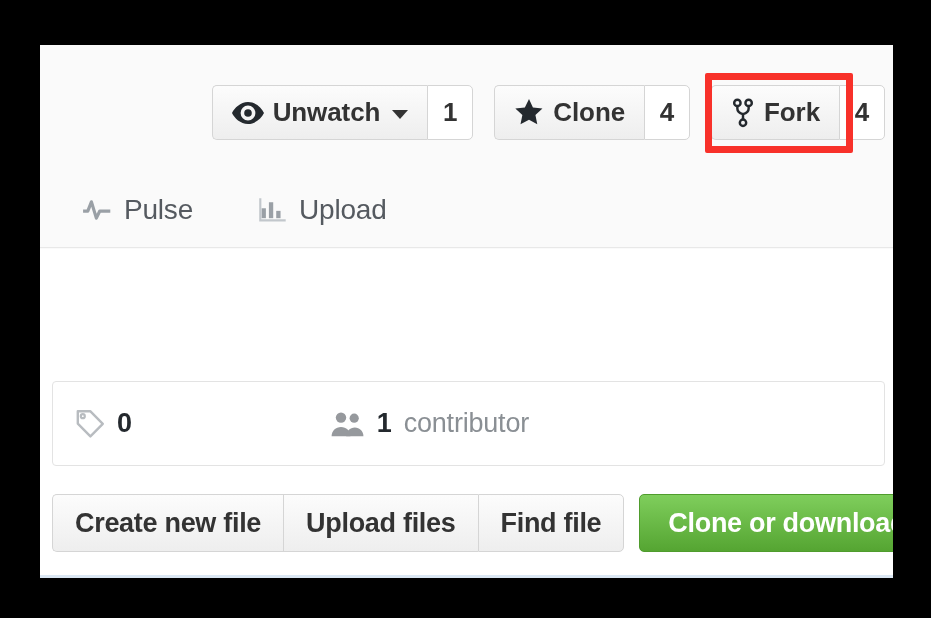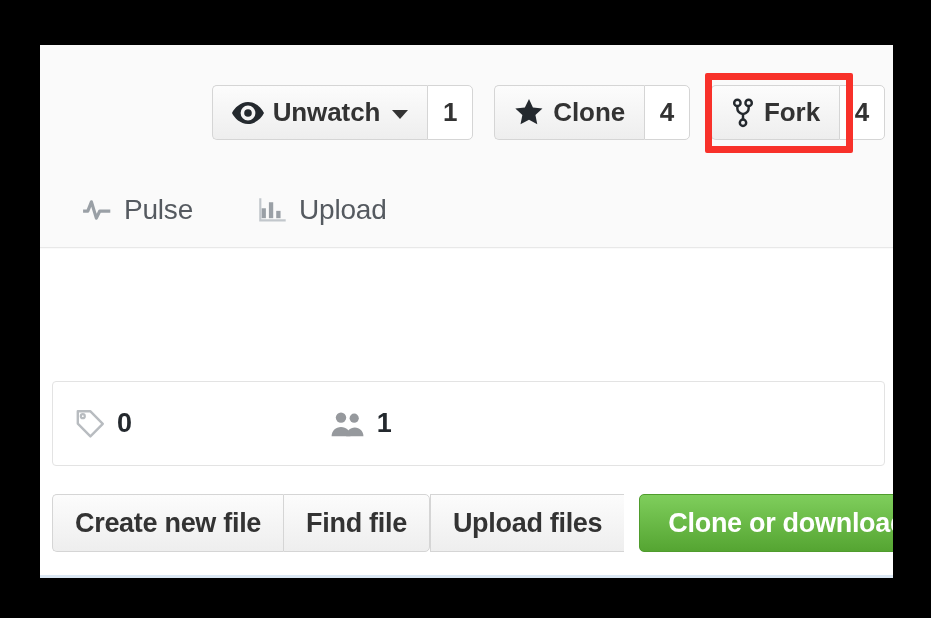--- a/index.html
+++ b/index.html
@@ -347,28 +347,29 @@
             <svg width="34" height="26" viewBox="0 0 17 13">
               <g fill="#96999d">
                 <circle cx="5" cy="3.3" r="2.6"></circle>
                 <path d="M.3 12.6c0-2.7 2.1-4.6 4.7-4.6s4.7 1.9 4.7 4.6z"></path>
                 <circle cx="11.6" cy="3.6" r="2.3"></circle>
                 <path d="M7.6 12.6c0-2.5 1.9-4.3 4.3-4.3s4.3 1.8 4.3 4.3z"></path>
               </g>
             </svg>
           </span>
           <span class="num">1</span>
+          <span>contributor</span>
         </div>
 
       </div>
 
       <div class="file-toolbar">
         <div class="btn-plain first">Create new file</div>
+        <div class="btn-plain mid">Upload files</div>
         <div class="btn-plain last">Find file</div>
-        <div class="btn-plain mid">Upload files</div>
 
         <div id="btn-clone">
           <span>Clone or download</span>
 
         </div>
       </div>
 
     </div>
 
   </div>

